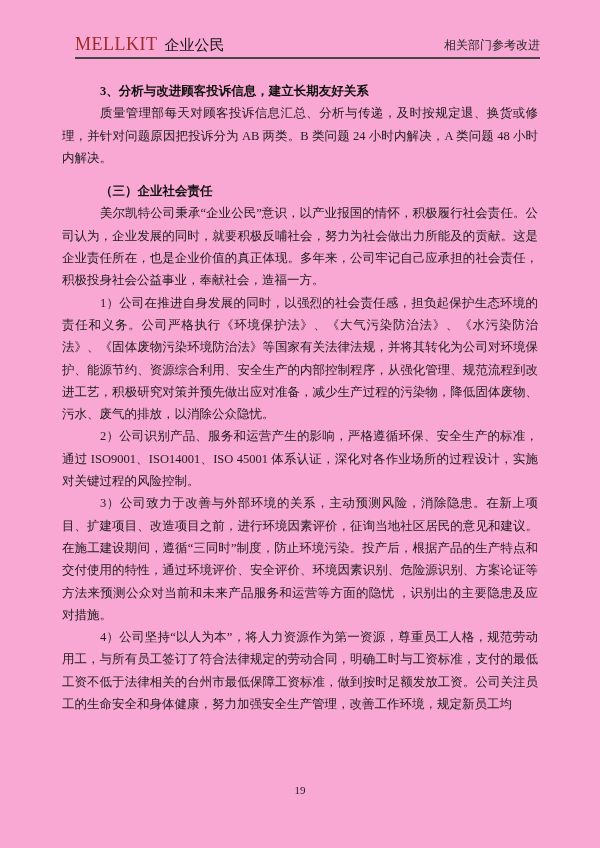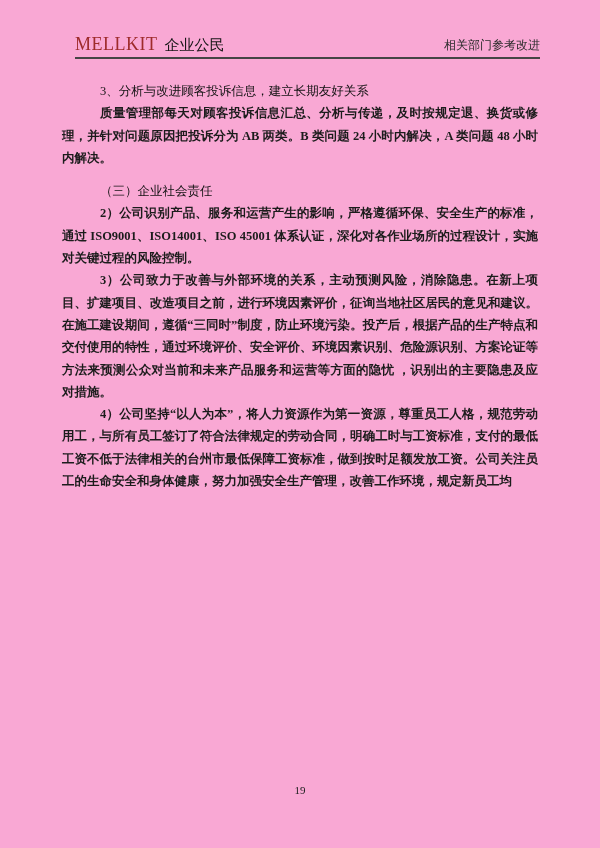--- a/index.html
+++ b/index.html
@@ -43,23 +43,23 @@
     line-height: 22.3px;
     text-align: justify;
     text-justify: inter-ideograph;
     word-break: break-all;
   }
   .content p, .content h3 {
     margin: 0;
     padding: 0;
     text-indent: 38px;
     font-size: 12.5px;
-    font-weight: bold;
+    font-weight: normal;
   }
-  .content h3 { font-weight: normal; color: #111111; }
+  .content h3 { font-weight: bold; color: #111111; }
   .heading-csr { margin-top: 11px !important; }
   .footer {
     position: absolute;
     left: 0;
     right: 0;
     bottom: 52px;
     text-align: center;
     font-size: 11px;
     color: #222222;
   }
@@ -74,20 +74,22 @@
       <span class="logo-en">MELLKIT</span>
       <span class="logo-cn">企业公民</span>
     </div>
     <div class="doc-title">相关部门参考改进</div>
   </div>
 
   <div class="content">
     <h3>3、分析与改进顾客投诉信息，建立长期友好关系</h3>
     <p>质量管理部每天对顾客投诉信息汇总、分析与传递，及时按规定退、换货或修理，并针对问题原因把投诉分为 AB 两类。B 类问题 24 小时内解决，A 类问题 48 小时内解决。</p>
     <h3 class="heading-csr">（三）企业社会责任</h3>
+    <p>美尔凯特公司秉承“企业公民”意识，以产业报国的情怀，积极履行社会责任。公司认为，企业发展的同时，就要积极反哺社会，努力为社会做出力所能及的贡献。这是企业责任所在，也是企业价值的真正体现。多年来，公司牢记自己应承担的社会责任，积极投身社会公益事业，奉献社会，造福一方。</p>
+    <p>1）公司在推进自身发展的同时，以强烈的社会责任感，担负起保护生态环境的责任和义务。公司严格执行《环境保护法》、《大气污染防治法》、《水污染防治法》、《固体废物污染环境防治法》等国家有关法律法规，并将其转化为公司对环境保护、能源节约、资源综合利用、安全生产的内部控制程序，从强化管理、规范流程到改进工艺，积极研究对策并预先做出应对准备，减少生产过程的污染物，降低固体废物、污水、废气的排放，以消除公众隐忧。</p>
     <p>2）公司识别产品、服务和运营产生的影响，严格遵循环保、安全生产的标准，通过 ISO9001、ISO14001、ISO 45001 体系认证，深化对各作业场所的过程设计，实施对关键过程的风险控制。</p>
     <p>3）公司致力于改善与外部环境的关系，主动预测风险，消除隐患。在新上项目、扩建项目、改造项目之前，进行环境因素评价，征询当地社区居民的意见和建议。在施工建设期间，遵循“三同时”制度，防止环境污染。投产后，根据产品的生产特点和交付使用的特性，通过环境评价、安全评价、环境因素识别、危险源识别、方案论证等方法来预测公众对当前和未来产品服务和运营等方面的隐忧 ，识别出的主要隐患及应对措施。</p>
     <p>4）公司坚持“以人为本”，将人力资源作为第一资源，尊重员工人格，规范劳动用工，与所有员工签订了符合法律规定的劳动合同，明确工时与工资标准，支付的最低工资不低于法律相关的台州市最低保障工资标准，做到按时足额发放工资。公司关注员工的生命安全和身体健康，努力加强安全生产管理，改善工作环境，规定新员工均</p>
   </div>
 
   <div class="footer">
     <span>19</span>
   </div>
 
 </div>

